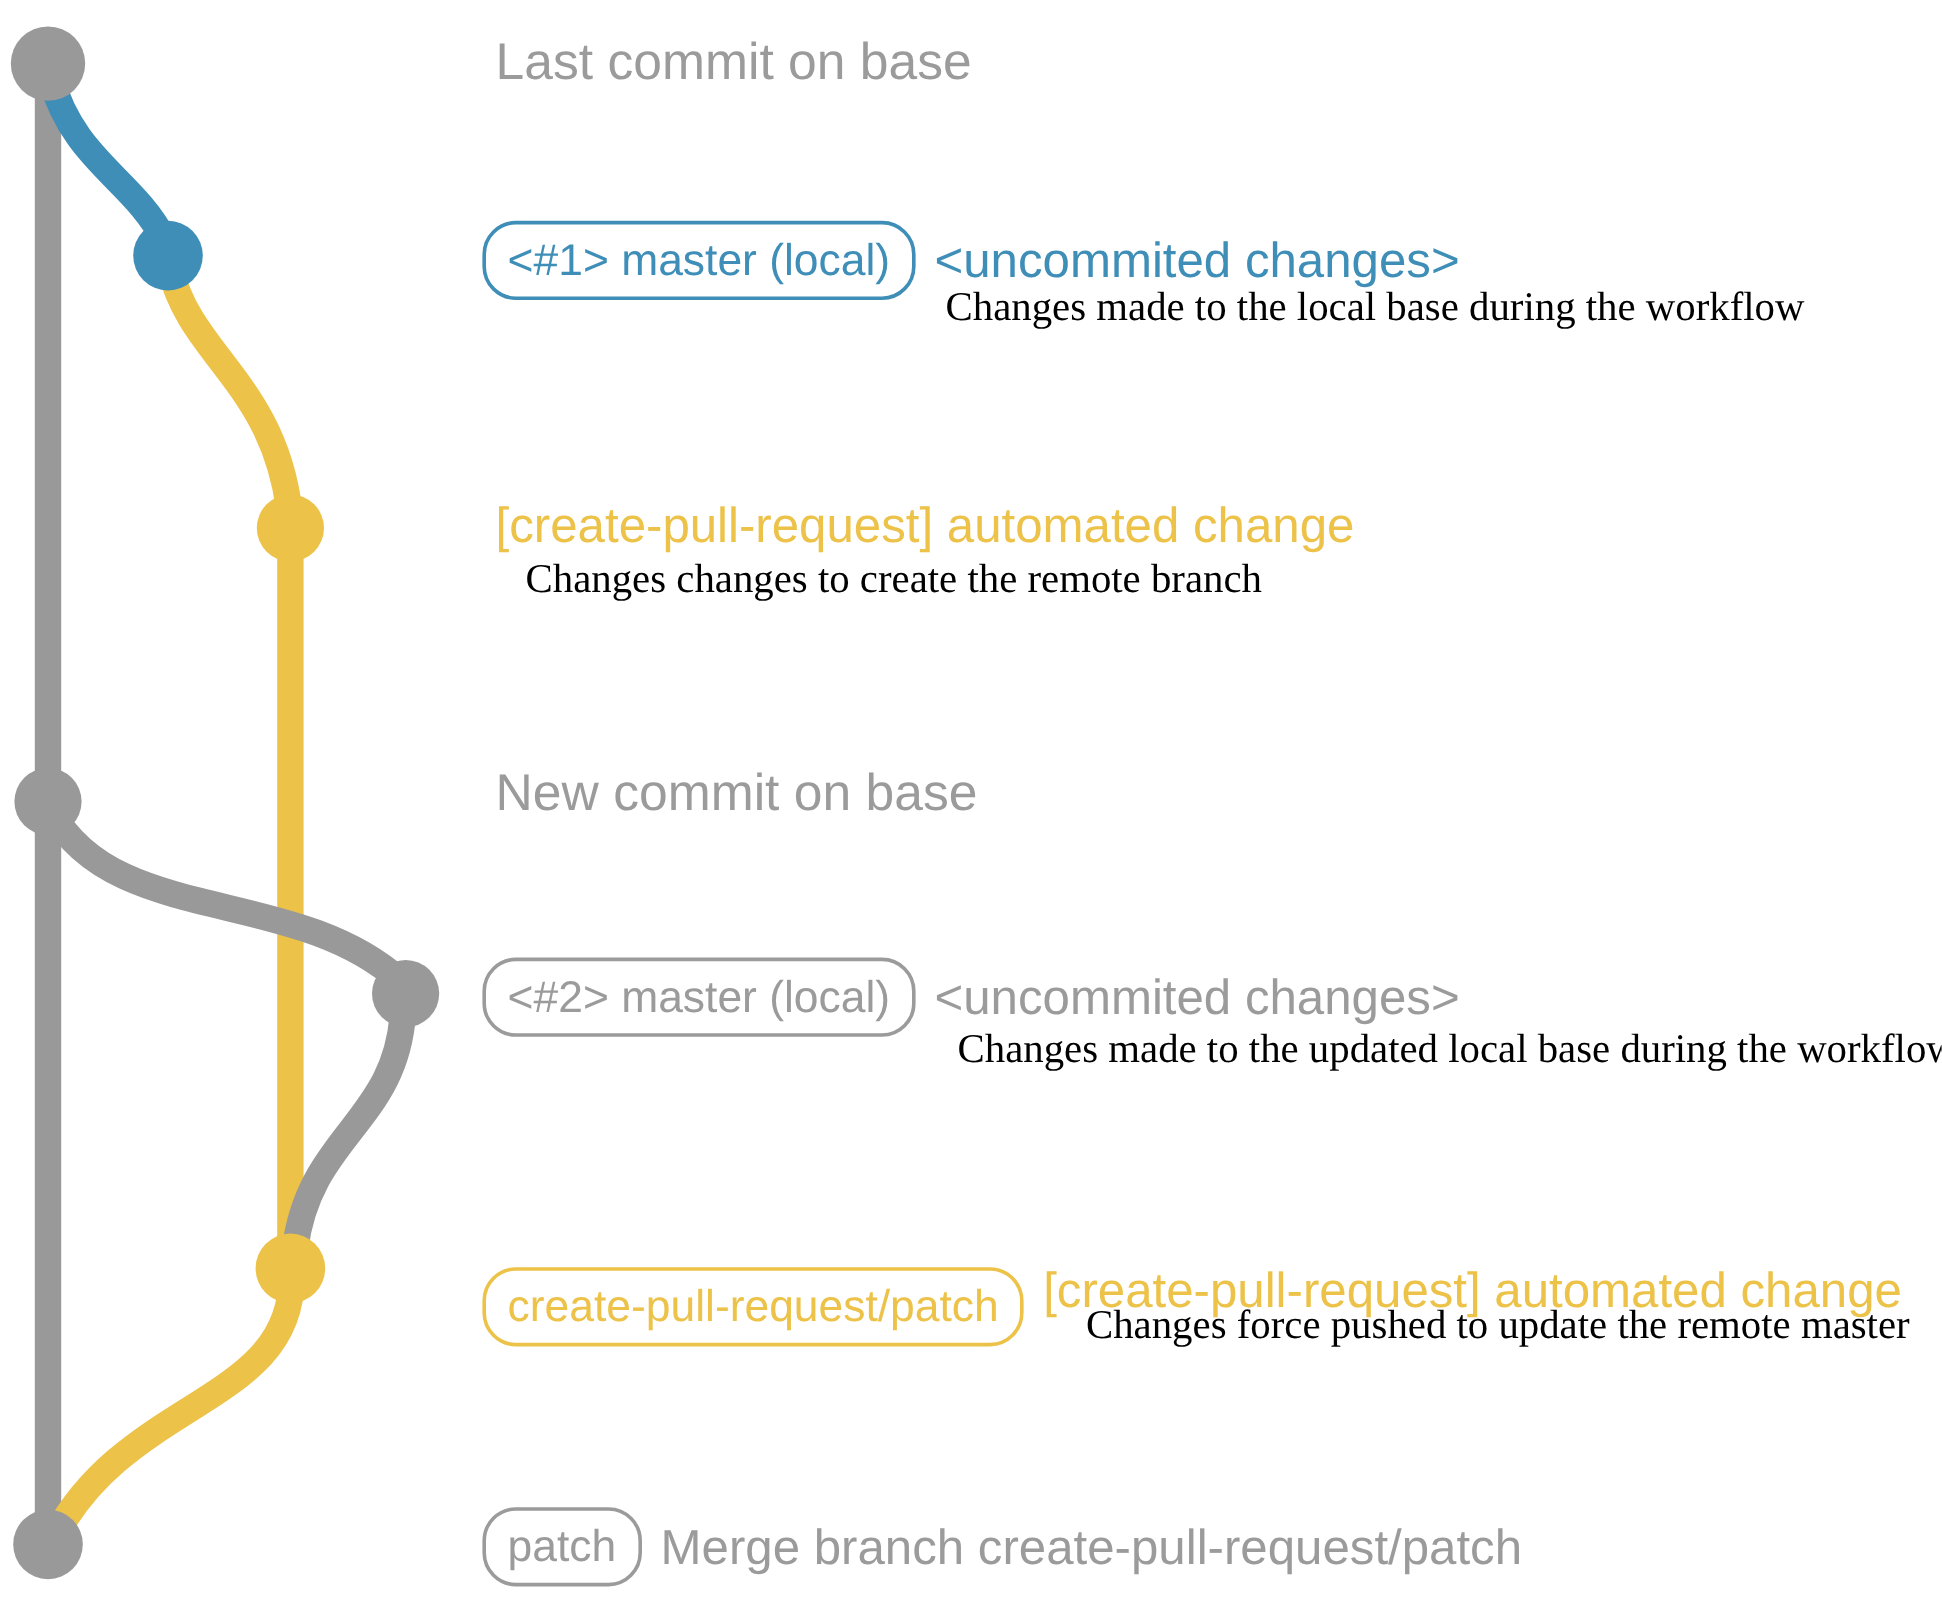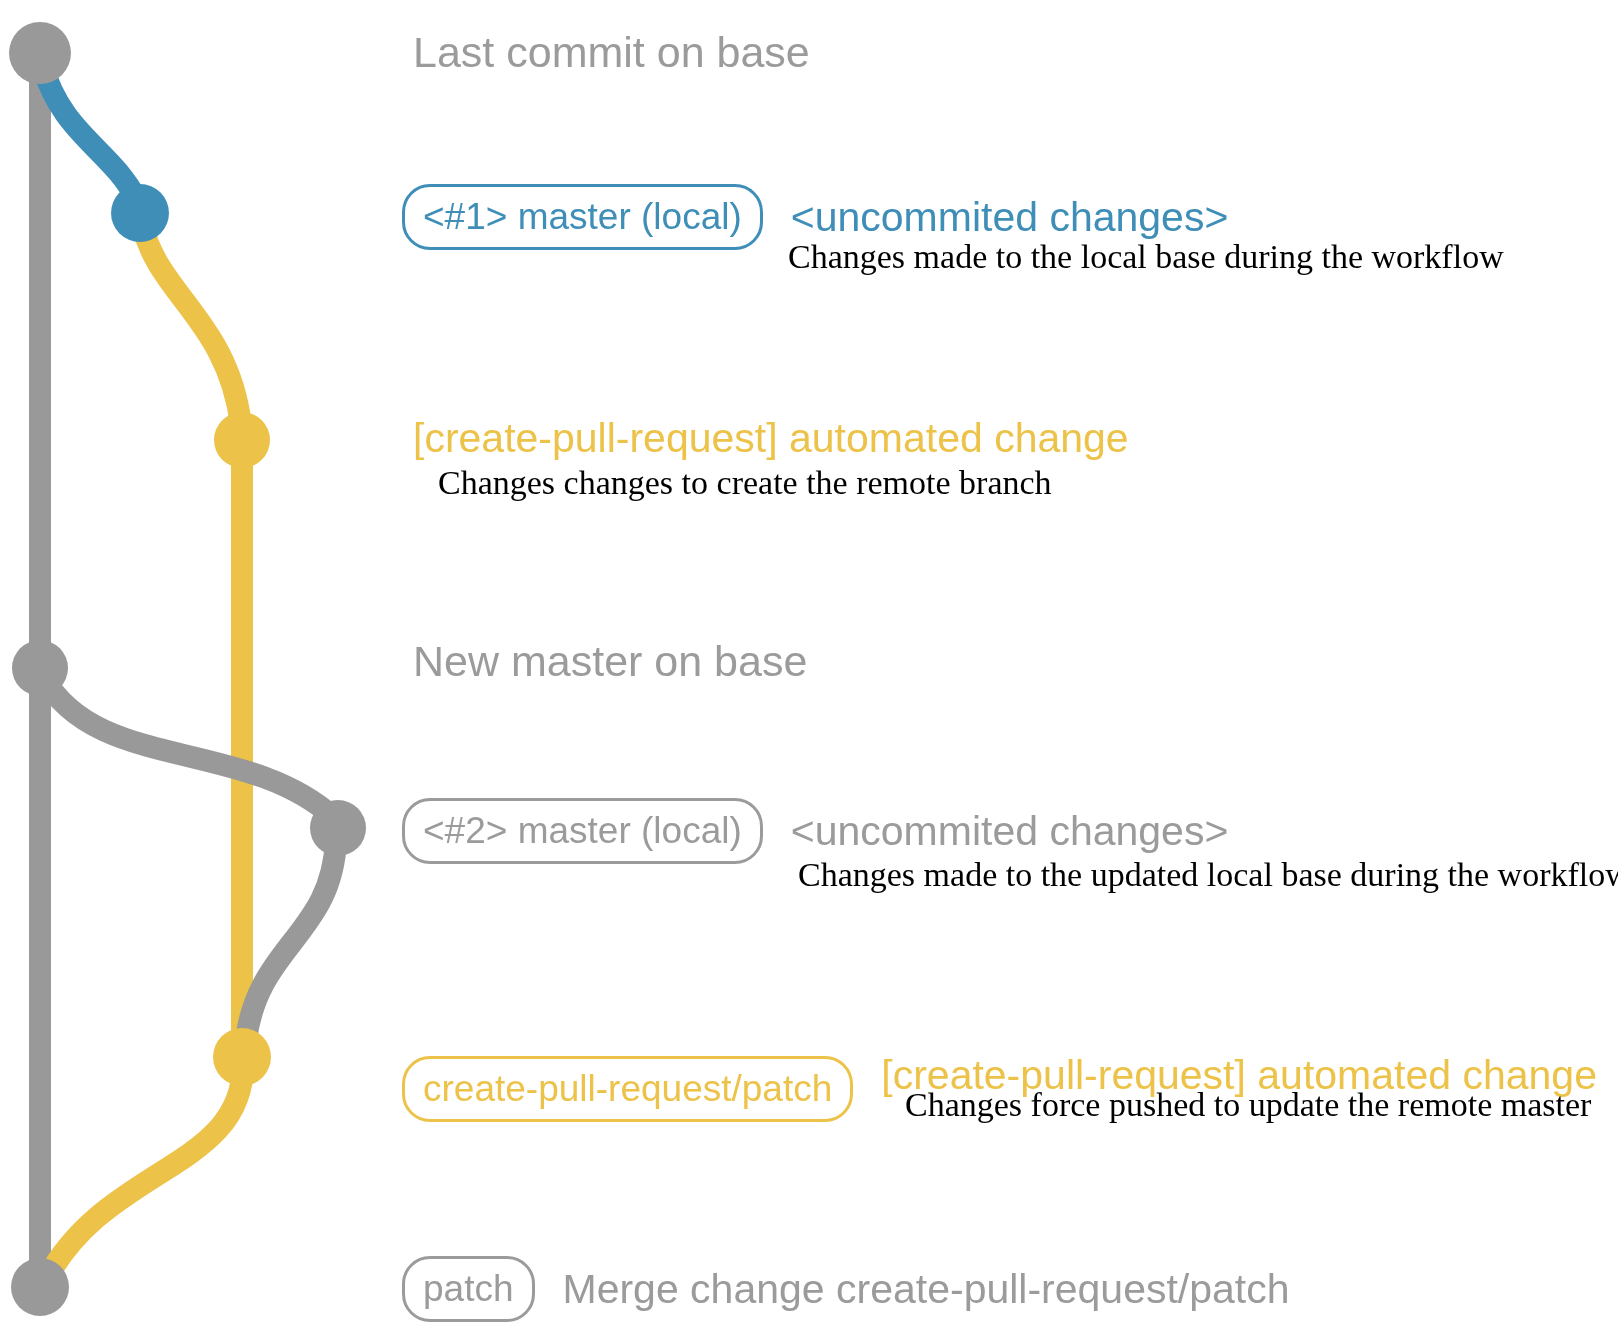--- a/index.html
+++ b/index.html
@@ -15,21 +15,21 @@
   .side-yellow{color:var(--yellow);}
   .side-gray{color:var(--text_gray);}
   .serif-desc{font-family:"Liberation Serif",serif;font-size:34px;color:var(--black);line-height:1;}
   .badge{
     display:inline-block;border:3px solid;border-radius:28px;
     padding:8px 18px;font-size:37px;line-height:1.2;background:#fff;
   }
   .badge-blue{border-color:var(--blue);color:var(--blue);}
   .badge-gray{border-color:var(--text_gray);color:var(--text_gray);}
   .badge-yellow{border-color:var(--yellow);color:var(--yellow);margin-top:28px;}
-  .row{position:absolute;display:flex;align-items:center;gap:28px;}
+  .row{position:absolute;display:flex;align-items:center;gap:16px;}
   .stroke-gray{stroke:var(--gray);}
   .stroke-blue{stroke:var(--blue);}
   .stroke-yellow{stroke:var(--yellow);}
   .fill-gray{fill:var(--gray);}
   .fill-blue{fill:var(--blue);}
   .fill-yellow{fill:var(--yellow);}
   path.branch{fill:none;stroke-width:22;stroke-linecap:round;}
 </style>
 </head>
 <body>
@@ -63,30 +63,30 @@
 
 <div class="row" style="left:402px;top:184px;">
   <span class="badge badge-blue">&lt;#1&gt; master (local)</span>
   <span class="side-text side-blue">&lt;uncommited changes&gt;</span>
 </div>
 <div class="abs serif-desc" style="left:788px;top:240px;">Changes made to the local base during the workflow</div>
 
 <div class="abs side-text side-yellow" style="left:413px;top:418px;">[create-pull-request] automated change</div>
 <div class="abs serif-desc" style="left:438px;top:466px;">Changes changes to create the remote branch</div>
 
-<div class="abs big-gray" style="left:413px;top:640px;">New master on base</div>
+<div class="abs big-gray" style="left:413px;top:640px;">New commit on base</div>
 
 <div class="row" style="left:402px;top:798px;">
   <span class="badge badge-gray">&lt;#2&gt; master (local)</span>
   <span class="side-text side-gray">&lt;uncommited changes&gt;</span>
 </div>
 <div class="abs serif-desc" style="left:798px;top:858px;">Changes made to the updated local base during the workflow</div>
 
 <div class="row" style="left:402px;top:1028px;">
   <span class="badge badge-yellow">create-pull-request/patch</span>
   <span class="side-text side-yellow">[create-pull-request] automated change</span>
 </div>
 <div class="abs serif-desc" style="left:905px;top:1088px;">Changes force pushed to update the remote master</div>
 
 <div class="row" style="left:402px;top:1256px;">
   <span class="badge badge-gray">patch</span>
-  <span class="side-text side-gray">Merge change create-pull-request/patch</span>
+  <span class="side-text side-gray">Merge branch create-pull-request/patch</span>
 </div>
 
 </body></html>

